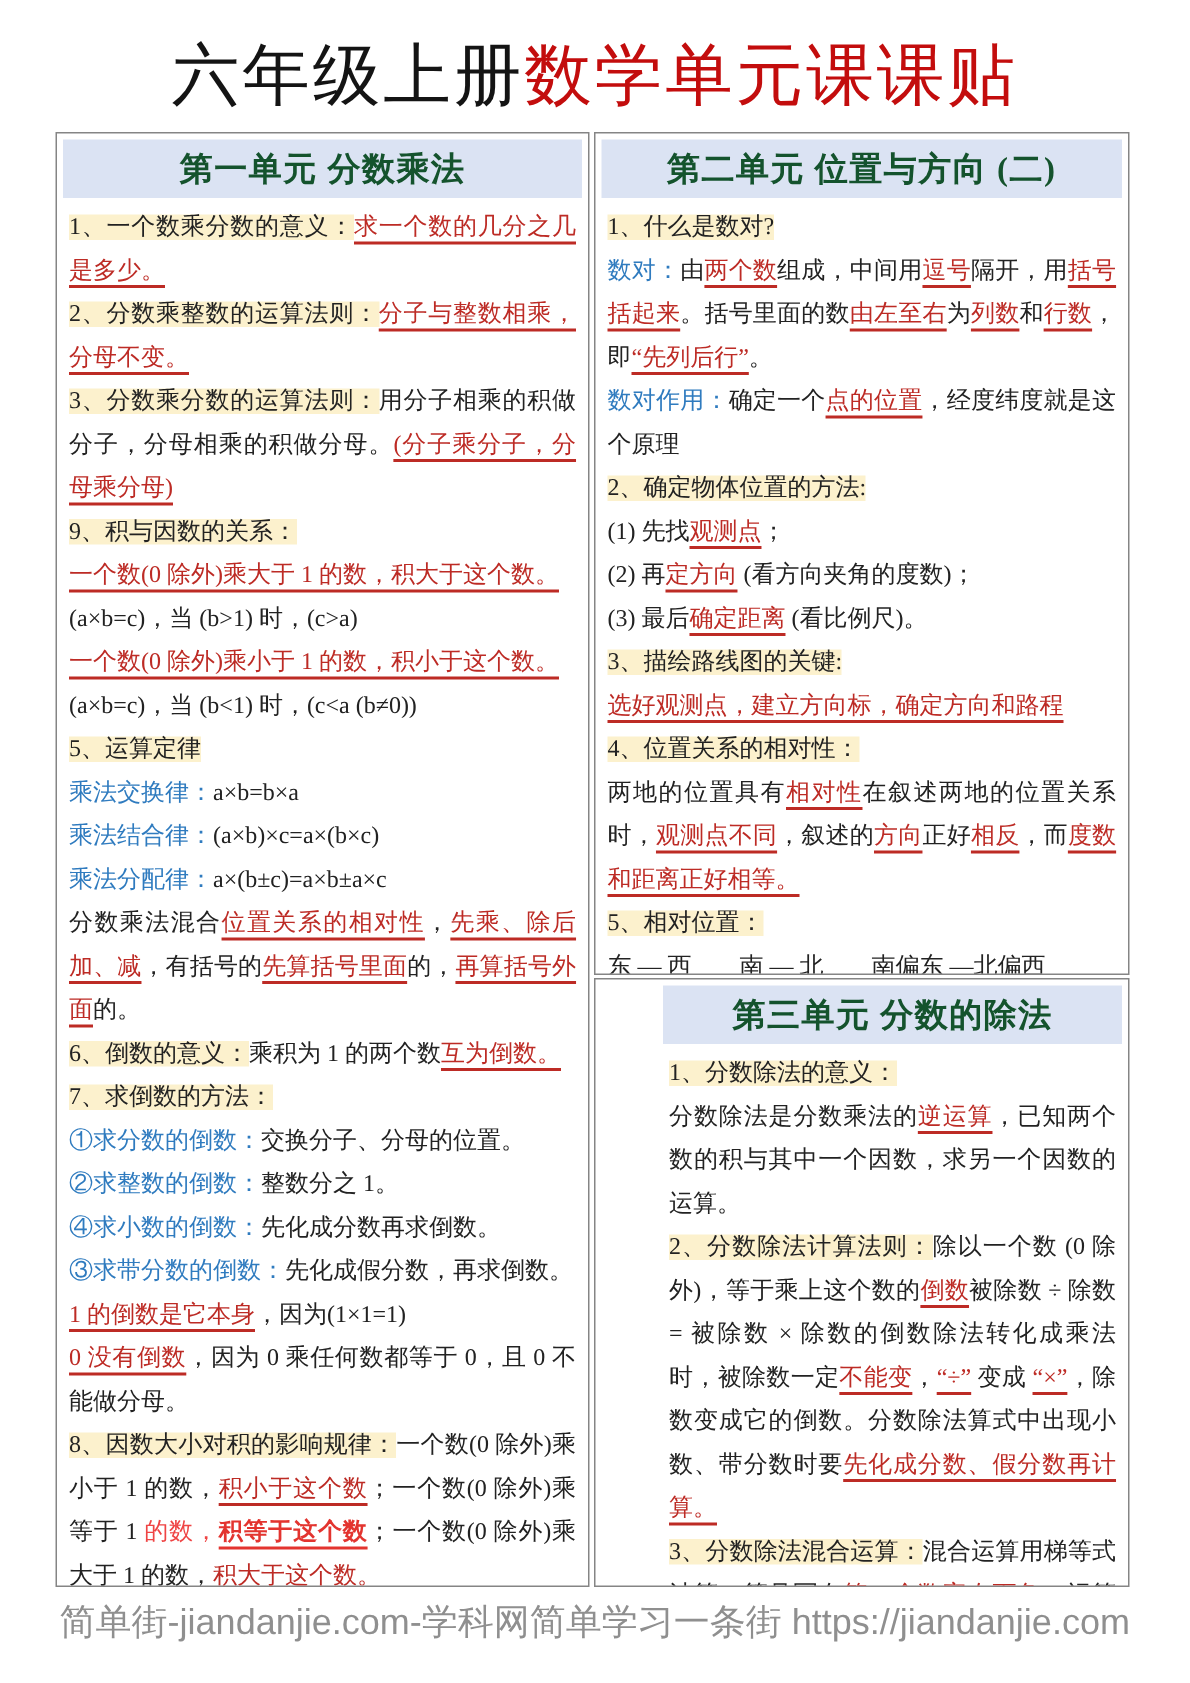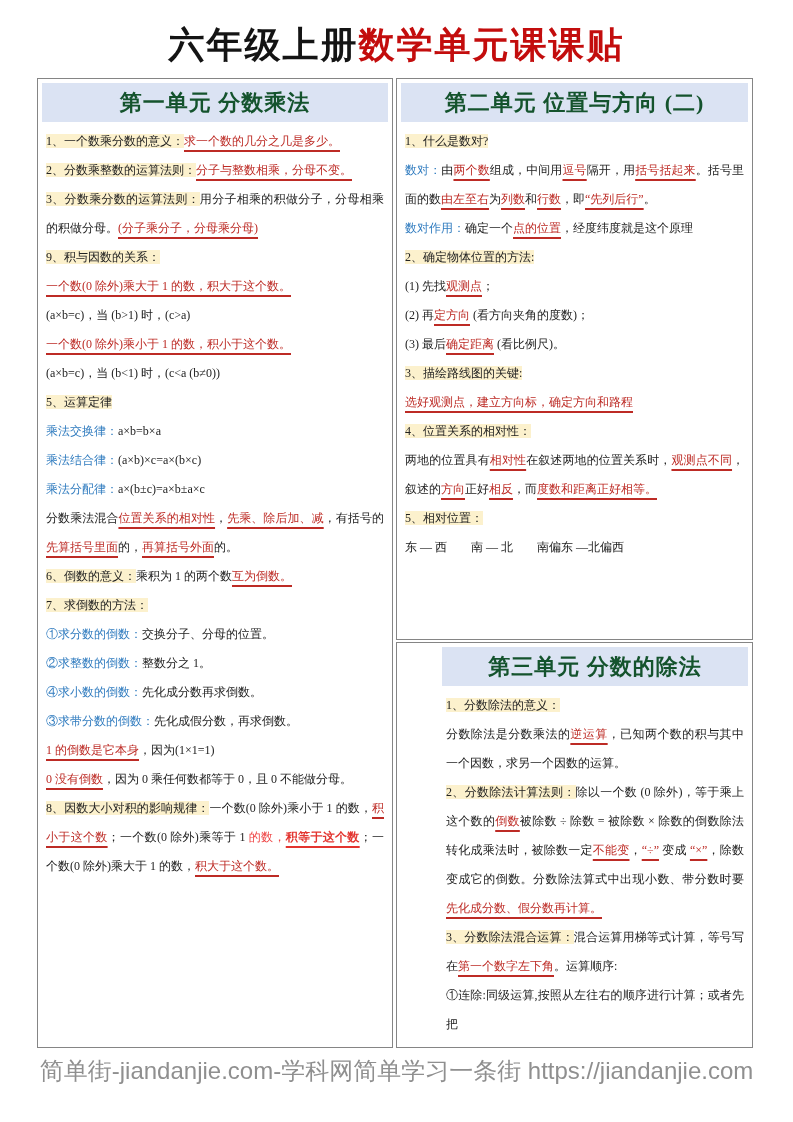--- a/index.html
+++ b/index.html
@@ -8,22 +8,22 @@
     background: #ffffff;
     overflow: hidden;
     font-family: "Liberation Serif", "DejaVu Serif", serif;
   }
   .page { width: 793px; height: 1122px; position: relative; }
 
   
   .page-title {
     margin: 26px 0 12px;
     text-align: center;
-    font-size: 36px;
-    font-weight: 700;
+    font-size: 45px;
+    font-weight: 400;
     letter-spacing: 2px;
     line-height: 1.1;
     color: #141414;
     font-family: "Liberation Serif", "DejaVu Serif", serif;
   }
   .title-red { color: var(--title_red, #c30d0d); }
 
   
   .columns {
     display: flex;
@@ -49,21 +49,21 @@
     margin: 4px 4px 2px;
     padding: 5px 0 4px;
     text-align: center;
     font-size: 22px;
     font-weight: bold;
     color: #14532d;
     letter-spacing: 1px;
   }
   .box-body {
     padding: 3px 8px 4px;
-    font-size: 12px;
+    font-size: 16px;
     line-height: 29px;
     text-align: justify;
     color: #222222;
   }
   .para { margin: 0; }
 
   
   .run-k  { color: #222222; }
   .run-hl { background: var(--highlight, #fcf1cd); }
   .run-ru {

